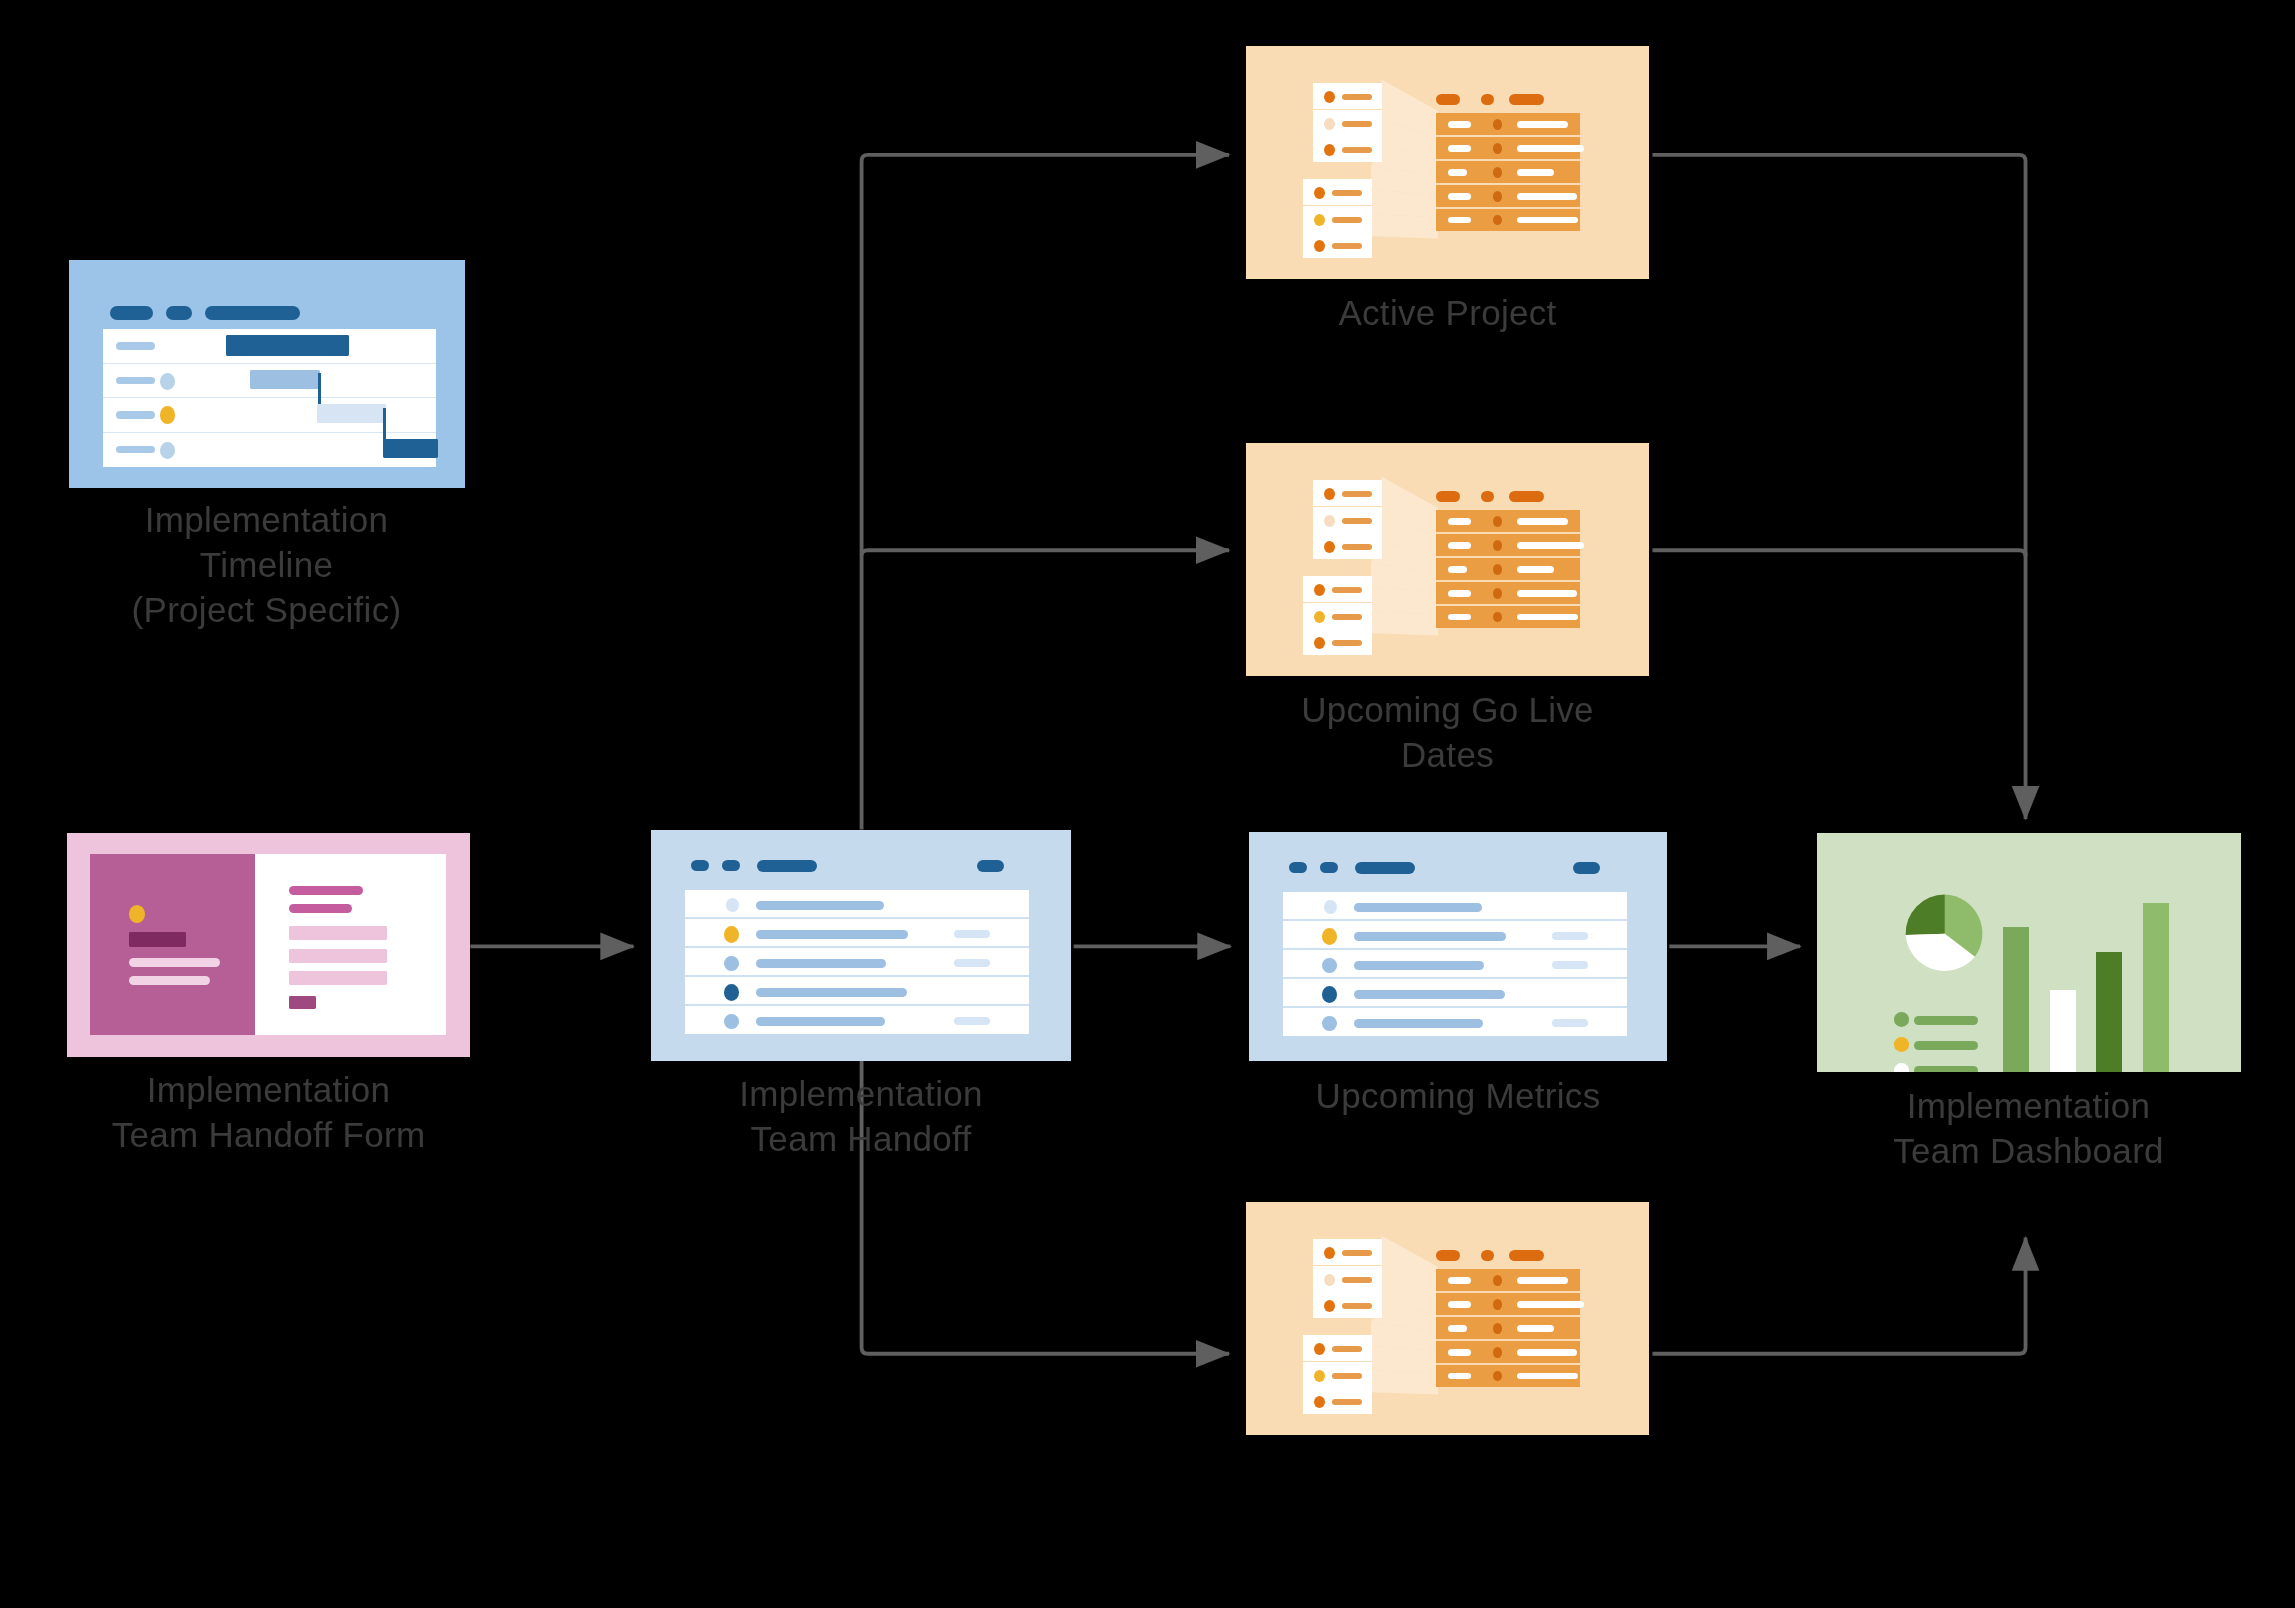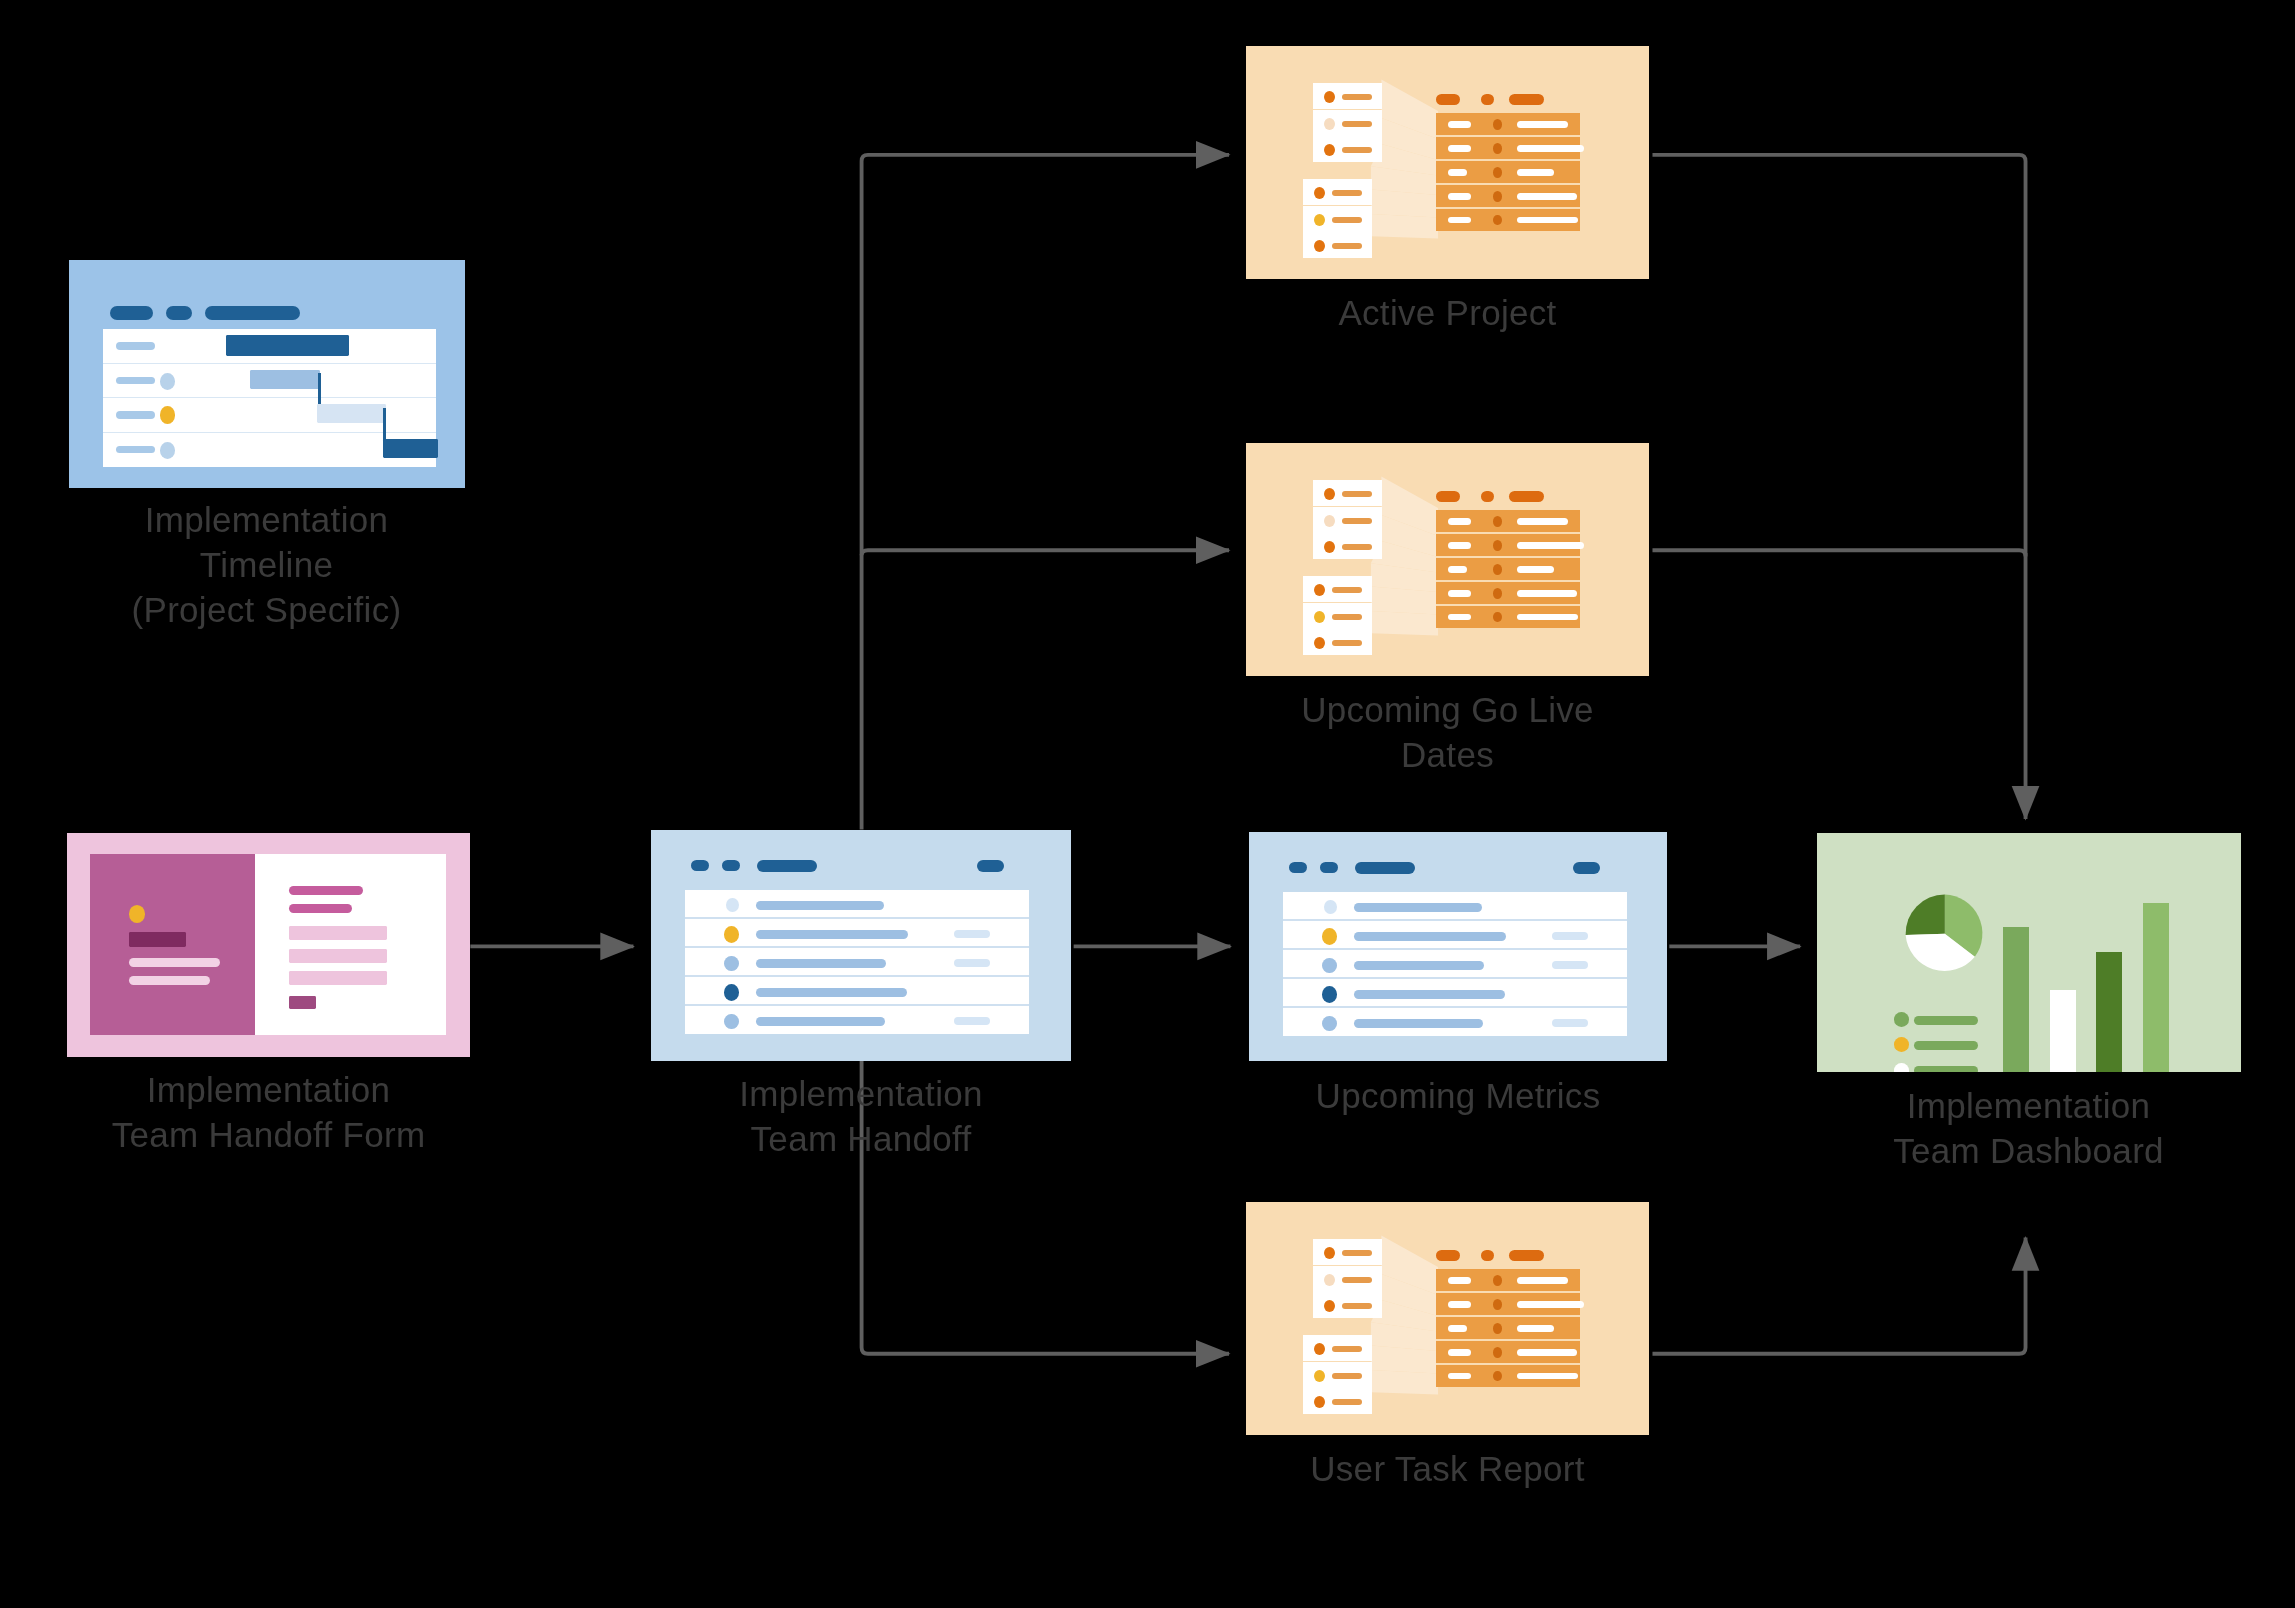--- a/index.html
+++ b/index.html
@@ -451,21 +451,20 @@
           <div class="rt-dot" style="left:57px; top:6.3px; width:9px; height:10.5px;"></div>
           <div class="rt-bar" style="left:81px; top:8.4px; width:60px; height:6.3px;"></div>
         </div>
         <div class="rt-row" style="height:22.4px;">
           <div class="rt-bar" style="left:12px; top:7.7px; width:23px; height:6.3px;"></div>
           <div class="rt-dot" style="left:57px; top:5.6px; width:9px; height:10.5px;"></div>
           <div class="rt-bar" style="left:81px; top:7.7px; width:61px; height:6.3px;"></div>
         </div>
       </div>
     </div>
-    <div class="label" style="left:-56px; top:245px; width:515px;">User Task Report</div>
   </div>
 
   <div class="node" style="left:1817px; top:833px; width:424px;">
     <div class="card dashcard" style="position:relative; width:424px; height:239px;">
 
       <svg width="424" height="239" style="position:absolute; left:0; top:0;" viewBox="0 0 605 342">
         <g transform="translate(182,144)">
           <path d="M0,0 L0,-56 A56,56 0 0 1 43,33 Z" fill="#8ebc6a"></path>
           <path d="M0,0 L0,-56 A56,56 0 0 0 -56,2 Z" fill="#4e7d27"></path>
           <path d="M0,0 L-56,2 A56,56 0 0 0 43,33 Z" fill="#ffffff"></path>

